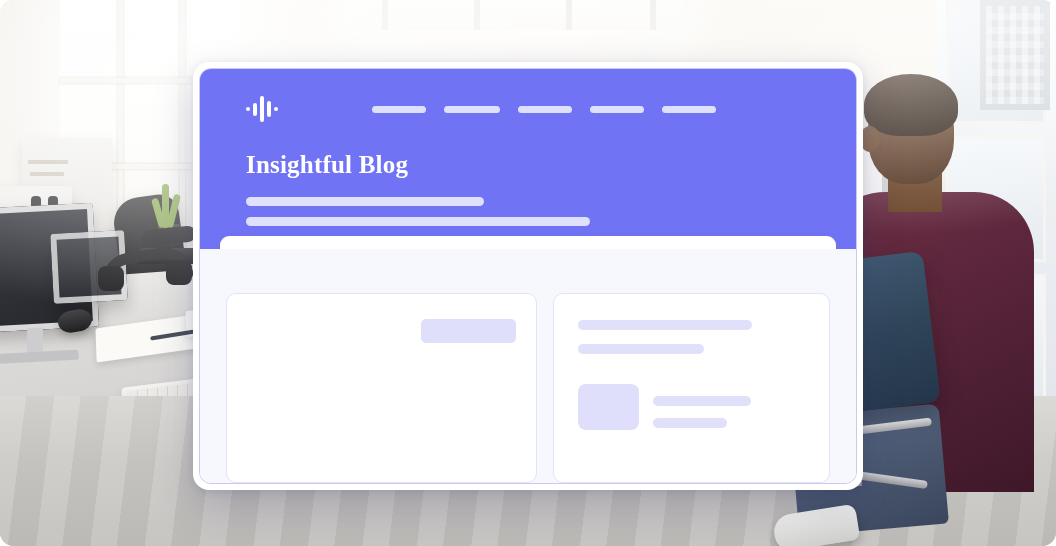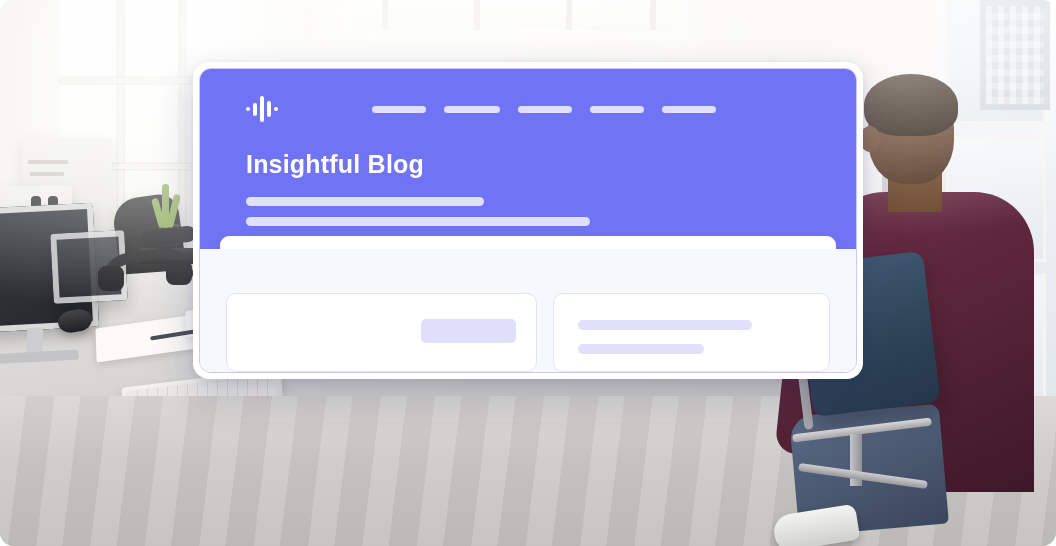--- a/index.html
+++ b/index.html
@@ -299,28 +299,29 @@
       radial-gradient(520px 320px at 86% 8%, rgba(255,255,255,.52), rgba(255,255,255,0) 60%);
     pointer-events:none;
   }
 
   
   .mockup {
     position: absolute;
     left: 193px;
     top: 62px;
     width: 670px;
-    height: 317px;
+    height: 428px;
     border-radius: 16px;
     background: #ffffff;
     padding: 6px;
     box-sizing: border-box;
     box-shadow:
       0 18px 40px rgba(40, 40, 90, .22),
       0 2px 8px rgba(40, 40, 90, .12);
+    font-family: Liberation Serif, serif;
   }
   .mockup-inner {
     position: relative;
     width: 100%;
     height: 100%;
     border-radius: 12px;
     overflow: hidden;
     background: #f7f8fd;
     border: 1px solid #c9c9f2;
     box-sizing: border-box;

